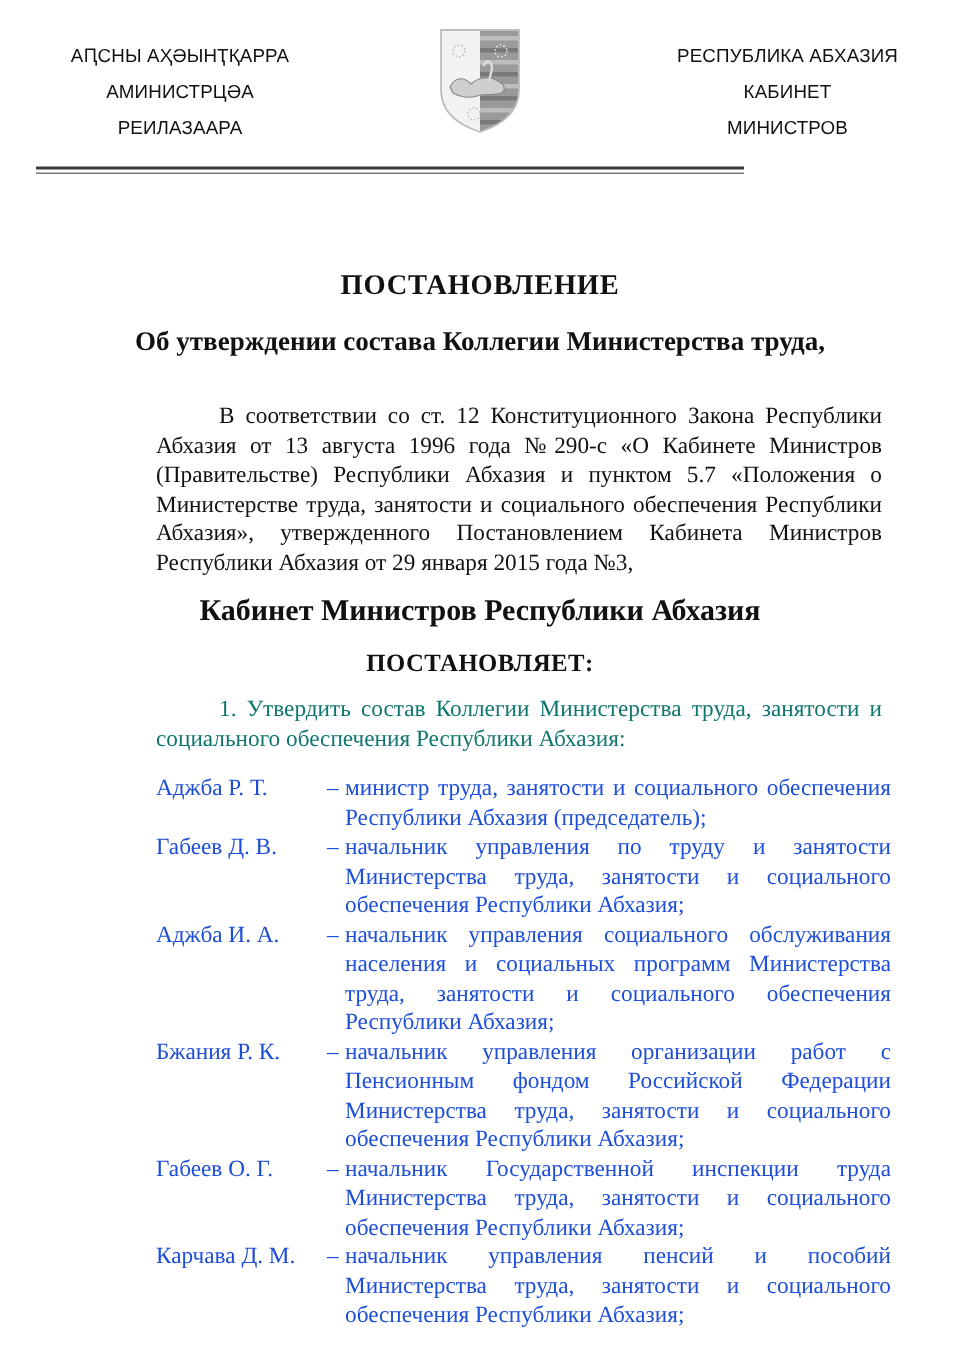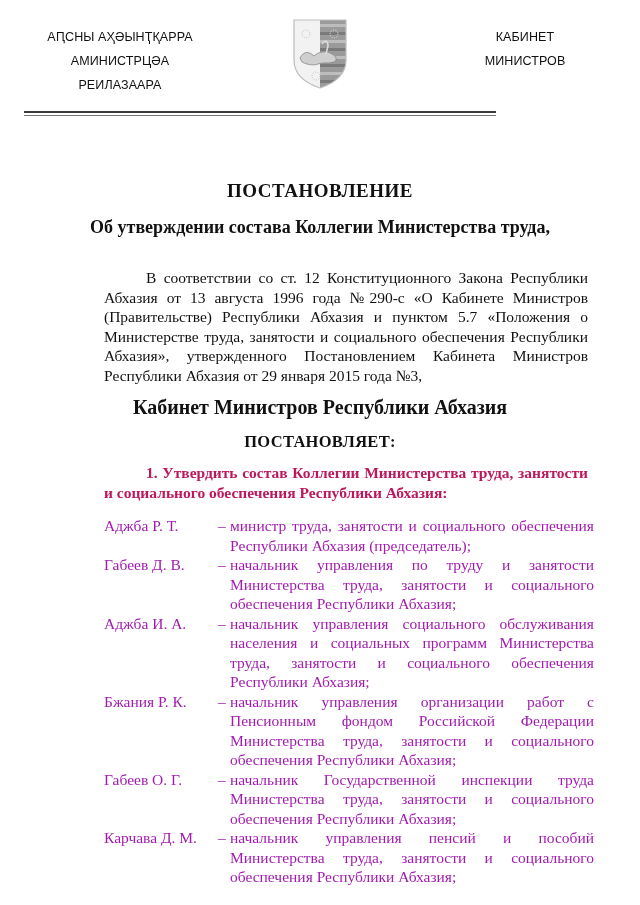--- a/index.html
+++ b/index.html
@@ -14,23 +14,23 @@
   .emblem { position: absolute; left: 292px; top: 18px; width: 56px; height: 72px; }
   .hrule { position: absolute; left: 24px; top: 111px; width: 472px; height: 5px;
            border-top: 2px solid #3a3a3a; border-bottom: 1px solid #777; box-sizing: border-box; }
   .title { position: absolute; left: 0; width: 640px; top: 180px; text-align: center; font-family: "Liberation Serif", serif; font-weight: bold; font-size: 19px; letter-spacing: 0.5px; color: #111; }
   .subtitle { position: absolute; left: 60px; width: 520px; top: 218px; text-align: center; font-family: "Liberation Serif", serif; font-weight: bold; font-size: 18px; line-height: 19.5px; color: #111; }
 
   .para { position: absolute; left: 104px; width: 484px; top: 268px; font-family: "Liberation Serif", serif; font-size: 15.5px; line-height: 19.5px; text-align: justify; text-indent: 42px; color: #111; }
   .center-bold { position: absolute; left: 0; width: 640px; text-align: center; font-family: "Liberation Serif", serif; font-weight: bold; color: #111; }
   .cab { top: 396px; font-size: 20px; }
   .decrees { top: 432px; font-size: 16.5px; letter-spacing: 0.3px; }
-  .item1 { position: absolute; left: 104px; width: 484px; top: 463px; font-family: "Liberation Serif", serif; font-size: 15.5px; line-height: 19.5px; text-align: justify; text-indent: 42px; color: #be185d; font-weight: bold; }
+  .item1 { position: absolute; left: 104px; width: 484px; top: 463px; font-family: "Liberation Serif", serif; font-size: 15.5px; line-height: 19.5px; text-align: justify; text-indent: 42px; color: #0f766e; }
 
-  .members { position: absolute; left: 104px; width: 490px; top: 516px; font-family: "Liberation Serif", serif; font-size: 15.5px; line-height: 19.5px; color: #a21caf; }
+  .members { position: absolute; left: 104px; width: 490px; top: 516px; font-family: "Liberation Serif", serif; font-size: 15.5px; line-height: 19.5px; color: #1d4ed8; }
   .member { display: flex; align-items: flex-start; }
   .member .name { width: 114px; flex: 0 0 114px; white-space: nowrap; }
   .member .dash { width: 12px; flex: 0 0 12px; }
   .member .role { flex: 1 1 auto; text-align: justify; }
 </style>
 </head>
 <body>
 
 <div class="page">
 
@@ -62,20 +62,21 @@
         <circle cx="42" cy="16" r="4" fill="none" stroke="#eee" stroke-width="1" stroke-dasharray="1 1.5"></circle>
         <circle cx="24" cy="58" r="4" fill="none" stroke="#bbb" stroke-width="1" stroke-dasharray="1 1.5"></circle>
         <path d="M8 40 C12 32 18 34 22 38 C26 34 34 32 40 36 C44 38 46 42 42 44 C36 46 30 44 26 46 C20 48 14 46 10 44 Z" fill="#cfcfcf" stroke="#888" stroke-width="0.8"></path>
         <path d="M30 26 C32 22 36 22 36 28 L34 36" fill="none" stroke="#ddd" stroke-width="1.6"></path>
       </g>
       <path d="M2 2 H54 V42 C54 58 40 66 28 70 C16 66 2 58 2 42 Z" fill="none" stroke="#bdbdbd" stroke-width="1.2"></path>
     </svg>
   </div>
 
   <div class="hdr hdr-right">
+    <div class="line">РЕСПУБЛИКА АБХАЗИЯ</div>
     <div class="line">КАБИНЕТ</div>
     <div class="line">МИНИСТРОВ</div>
   </div>
 
   <div class="hrule" style="width:472px; left:24px;"></div>
 
   <div class="title">ПОСТАНОВЛЕНИЕ</div>
 
   <div class="subtitle">
     <div>Об утверждении состава Коллегии Министерства труда,</div>

